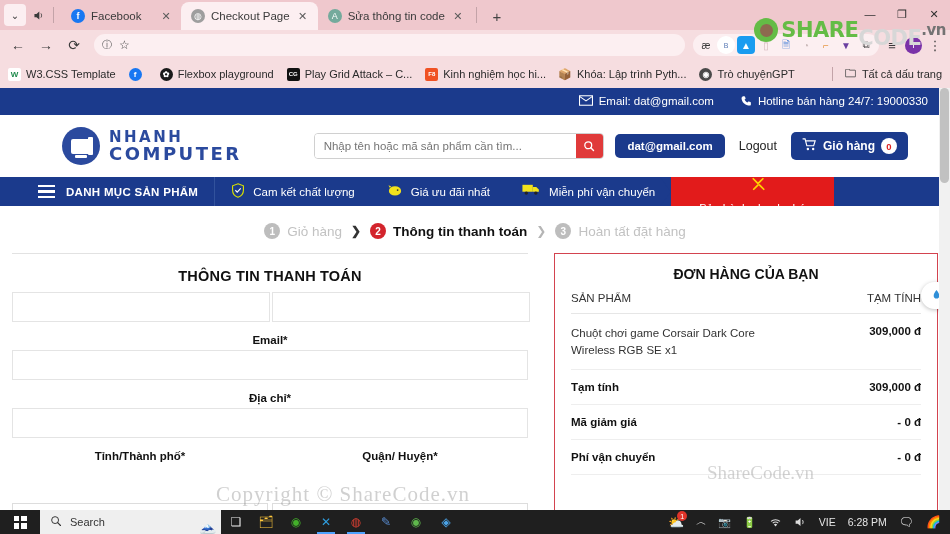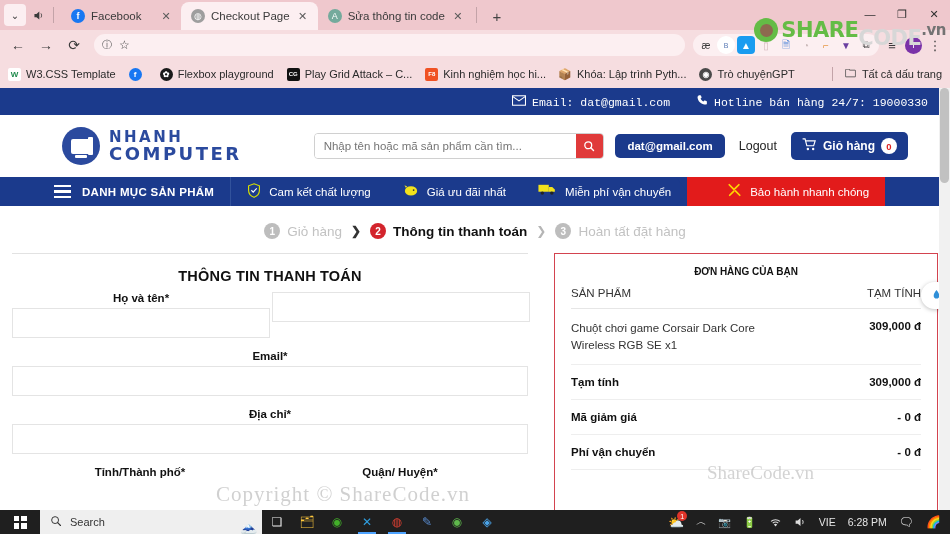--- a/index.html
+++ b/index.html
@@ -87,21 +87,21 @@
   .viewport { height: 422px; background: #fff; overflow: hidden; position: relative; }
   .pagescroll { position: absolute; right: 0; top: 0; width: 11px; height: 100%;
      background: #f1f1f1; }
   .pagescroll .thumb { position: absolute; top: 0; left: 1px; width: 9px; height: 95px;
      background: #c1c1c1; border-radius: 5px;}
   .pagescroll .arrowtop { position:absolute; top:1px; left:2px; font-size:8px; color:#666;}
 
   .topbar { height: 27px; background: #1b3a8c; color: #fff; display: flex;
      align-items: center; justify-content: flex-end; padding-right: 22px; gap: 26px;
      font-size: 11.5px; }
-  .topbar .item { display: flex; align-items: flex-end; gap: 6px; font-family: Liberation Mono, monospace; }
+  .topbar .item { display: flex; align-items: flex-start; gap: 6px; }
 
   .header { height: 62px; background: #fff; display: flex; align-items: center;
      padding: 0 18px; }
   .logo-wrap { display: flex; align-items: center; gap: 9px; margin-left: 44px; }
   .logo-mark { width: 38px; height: 38px; border-radius: 50%; background: #2b4a9e;
      position: relative; display: flex; align-items: center; justify-content: center; }
   .logo-mark .scr { width: 20px; height: 15px; background: #fff; border-radius: 2px;
      position: relative; }
   .logo-mark .scr::after { content:""; position:absolute; left:4px; bottom:-4px;
      width: 12px; height: 3px; background: #fff; border-radius: 1px;}
@@ -125,26 +125,26 @@
      padding: 6px 12px; border-radius: 5px; }
   .logout { font-size: 12.5px; color: #222; }
   .pill-cart { background: #1b3a8c; color: #fff; font-size: 12px; font-weight: bold;
      padding: 6px 11px; border-radius: 5px; display: flex; align-items: center; gap: 6px;}
   .cart-count { width: 16px; height: 16px; border-radius: 50%; background: #fff;
      color: #d22; font-size: 9.5px; display: flex; align-items: center;
      justify-content: center; font-weight: bold;}
 
   .navbar { height: 29px; background: #1b3a8c; display: flex; align-items: stretch;
      font-size: 11.5px; color: #fff; }
-  .nav-cat { display: flex; align-items: center; gap: 11px; padding: 0 16px 0 54px;
+  .nav-cat { display: flex; align-items: center; gap: 11px; padding: 0 16px 0 38px;
      font-weight: bold; letter-spacing: 0.3px; border-right: 1px solid #32529c;}
   .hamb { display: flex; flex-direction: column; gap: 3px; }
   .hamb i { display: block; width: 17px; height: 2.4px; background: #fff; }
   .nav-item { display: flex; align-items: center; gap: 8px; padding: 0 16px; }
-  .nav-item.warranty { background: #e21b1b; position: relative; padding-left: 40px;}
+  .nav-item.warranty { background: #e21b1b; position: relative; padding-left: 28px; flex-direction: column;}
   .nav-item.warranty::before { content:""; position:absolute; left:-11px; top:0;
      border-top: 15px solid transparent; border-bottom: 14px solid transparent;
      border-left: 11px solid #1b3a8c; }
   .nav-ico { font-size: 12px; }
 
   .steps { display: flex; align-items: center; justify-content: center; gap: 9px;
      padding: 17px 0 14px 0; font-size: 13.5px; }
   .step { display: flex; align-items: center; gap: 7px; }
   .stepnum { width: 16px; height: 16px; border-radius: 50%; background: #bdbdbd;
      color: #fff; font-size: 10px; display: flex; align-items: center;
@@ -170,21 +170,21 @@
      font-size: 11.5px; padding: 0 6px; color: #333; outline: 0;
      font-family: "Liberation Sans", sans-serif; -webkit-appearance: none;
      appearance: none; background-image:
        linear-gradient(45deg, transparent 50%, #555 50%),
        linear-gradient(135deg, #555 50%, transparent 50%);
      background-position: calc(100% - 13px) 11px, calc(100% - 8px) 11px;
      background-size: 5px 5px, 5px 5px; background-repeat: no-repeat; margin-top: 37px;}
 
   .col-right { flex: 1; border: 1px solid #d3434f; padding: 12px 16px 0 16px;
      margin-top: 0; position: relative;}
-  .order-title { text-align: center; font-size: 10px; font-weight: bold; color: #111;
+  .order-title { text-align: center; font-size: 14px; font-weight: bold; color: #111;
      margin-bottom: 10px; }
   .orow { display: flex; justify-content: space-between; align-items: flex-start;
      padding: 11px 0; border-bottom: 1px solid #eee; font-size: 11.5px; }
   .orow.head { border-bottom: 1px solid #e6e6e6; padding-top: 0; padding-bottom: 9px;
      color: #333; }
   .orow .name { color: #333; line-height: 1.45; max-width: 195px; }
   .orow .lname { font-weight: bold; color: #111; }
   .orow .val { font-weight: bold; color: #111; white-space: nowrap; }
 
   .floatwidget { position: absolute; right: -14px; top: 28px; width: 30px; height: 27px;
@@ -199,21 +199,21 @@
      pointer-events: none; z-index: 20; white-space: nowrap;}
 
   
   .taskbar { position: absolute; left: 0; bottom: 0; width: 950px; height: 24px;
      background: #1f1f1f; display: flex; align-items: center; }
   .start { width: 40px; height: 24px; display: flex; align-items: center;
      justify-content: center; }
   .winflag { width: 13px; height: 13px; display: grid;
      grid-template-columns: 1fr 1fr; grid-template-rows: 1fr 1fr; gap: 1.5px; }
   .winflag i { background: #fff; display: block; }
-  .tb-search { width: 222px; height: 24px; background: #efefef; display: flex;
+  .tb-search { width: 181px; height: 24px; background: #efefef; display: flex;
      align-items: center; gap: 8px; padding: 0 10px; font-size: 11px; color: #333;
      position: relative; overflow: hidden;}
   .tb-ico { width: 30px; height: 24px; display: flex; align-items: center;
      justify-content: center; font-size: 12px; color: #ddd; position: relative;}
   .tb-ico.act::after { content:""; position:absolute; bottom:0; left:6px; right:6px;
      height:2px; background:#4da3ff; }
   .tray { margin-left: auto; display: flex; align-items: center; gap: 2px;
      padding-right: 4px; font-size: 10.5px; color: #e6e6e6;}
   .tray .t { padding: 0 5px; display: flex; align-items: center; height: 24px;}
   .badge-red { position: absolute; top: 1px; right: 2px; width: 10px; height: 10px;
@@ -461,21 +461,20 @@
       </div>
     </div>
 
     <div class="columns">
 
       <div class="col-left">
         <div class="form-title">THÔNG TIN THANH TOÁN</div>
 
         <div class="frow">
           <div class="fcell">
-            <div class="flabel">Họ và tên*</div>
             <input class="finput" value="" style="">
           </div>
           <div class="fcell right">
             <input class="finput" value="" style="">
           </div>
         </div>
 
         <div class="fgap"></div>
         <div>
           <div class="flabel">Email*</div>

